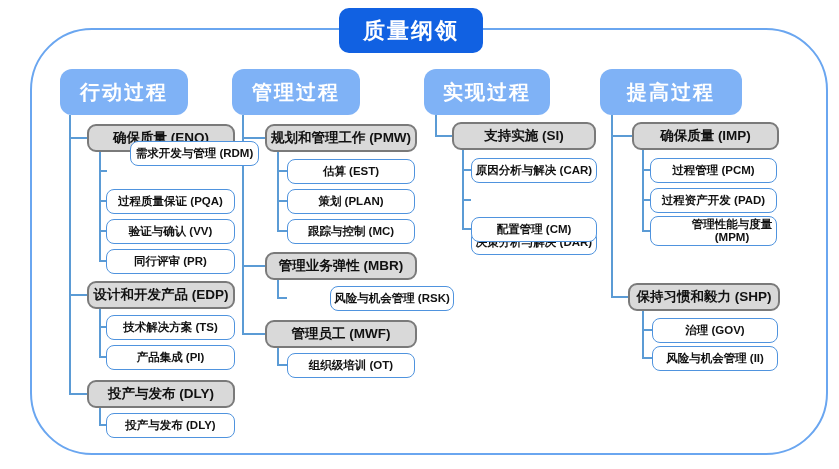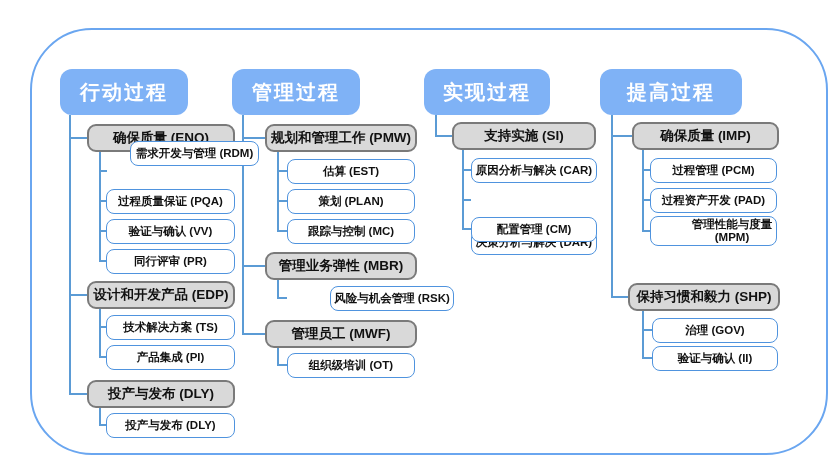--- a/index.html
+++ b/index.html
@@ -34,20 +34,21 @@
   }
   .vline{position:absolute;width:2px;background:#5b9bd5;z-index:1;}
   .hline{position:absolute;height:2px;background:#5b9bd5;z-index:1;}
 </style>
 </head>
 <body>
 
 <div class="stage">
 
   <div class="frame"></div>
+  <div class="title">质量纲领</div>
 
   <div class="header" style="left:60px;top:69px;width:128px;">行动过程</div>
   <div class="vline" style="left:69px;top:115px;height:280px;"></div>
   <div class="hline" style="left:69px;top:137px;width:18px;"></div>
   <div class="hline" style="left:69px;top:294px;width:18px;"></div>
   <div class="hline" style="left:69px;top:393px;width:18px;"></div>
 
   <div class="group" style="left:87px;top:124px;width:148px;">确保质量 (ENQ)</div>
   <div class="vline" style="left:99px;top:152px;height:110px;"></div>
   <div class="hline" style="left:99px;top:170px;width:8px;"></div>
@@ -122,15 +123,15 @@
   <div class="leaf" style="left:650px;top:158px;width:127px;">过程管理 (PCM)</div>
   <div class="leaf" style="left:650px;top:188px;width:127px;">过程资产开发 (PAD)</div>
   <div class="leaf" style="left:650px;top:216px;width:127px;height:30px;padding-left:37px;">管理性能与度量
 (MPM)</div>
 
   <div class="group" style="left:628px;top:283px;width:152px;">保持习惯和毅力 (SHP)</div>
   <div class="vline" style="left:642px;top:311px;height:48px;"></div>
   <div class="hline" style="left:642px;top:329px;width:10px;"></div>
   <div class="hline" style="left:642px;top:357px;width:10px;"></div>
   <div class="leaf" style="left:652px;top:318px;width:126px;">治理 (GOV)</div>
-  <div class="leaf" style="left:652px;top:346px;width:126px;">验证与确认 (II)</div>
+  <div class="leaf" style="left:652px;top:346px;width:126px;">风险与机会管理 (II)</div>
 
 </div>
 
 </body></html>

